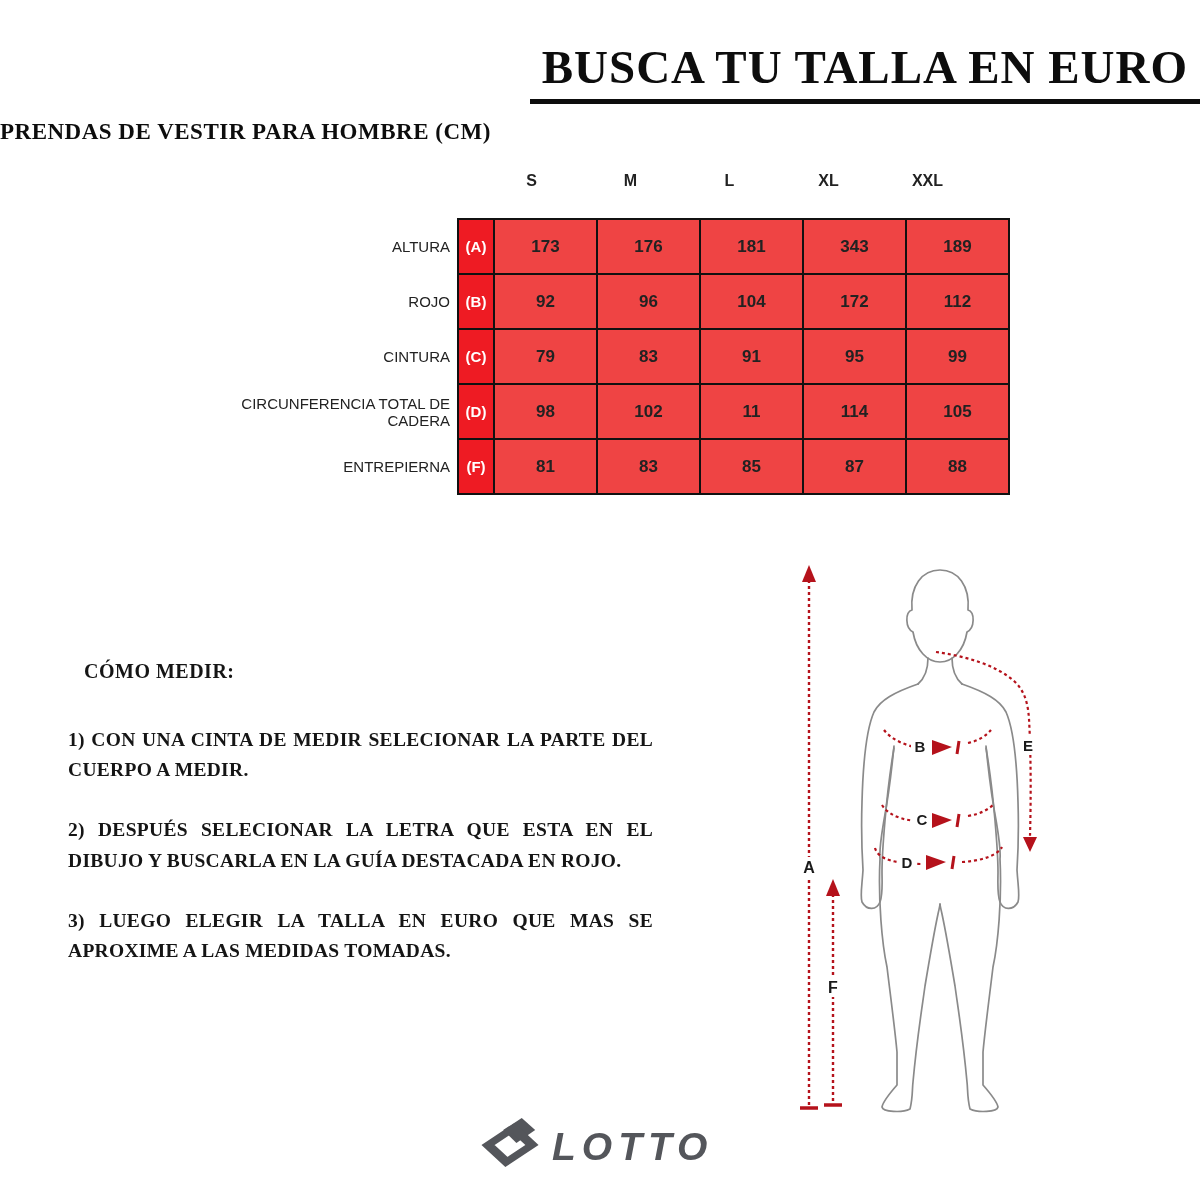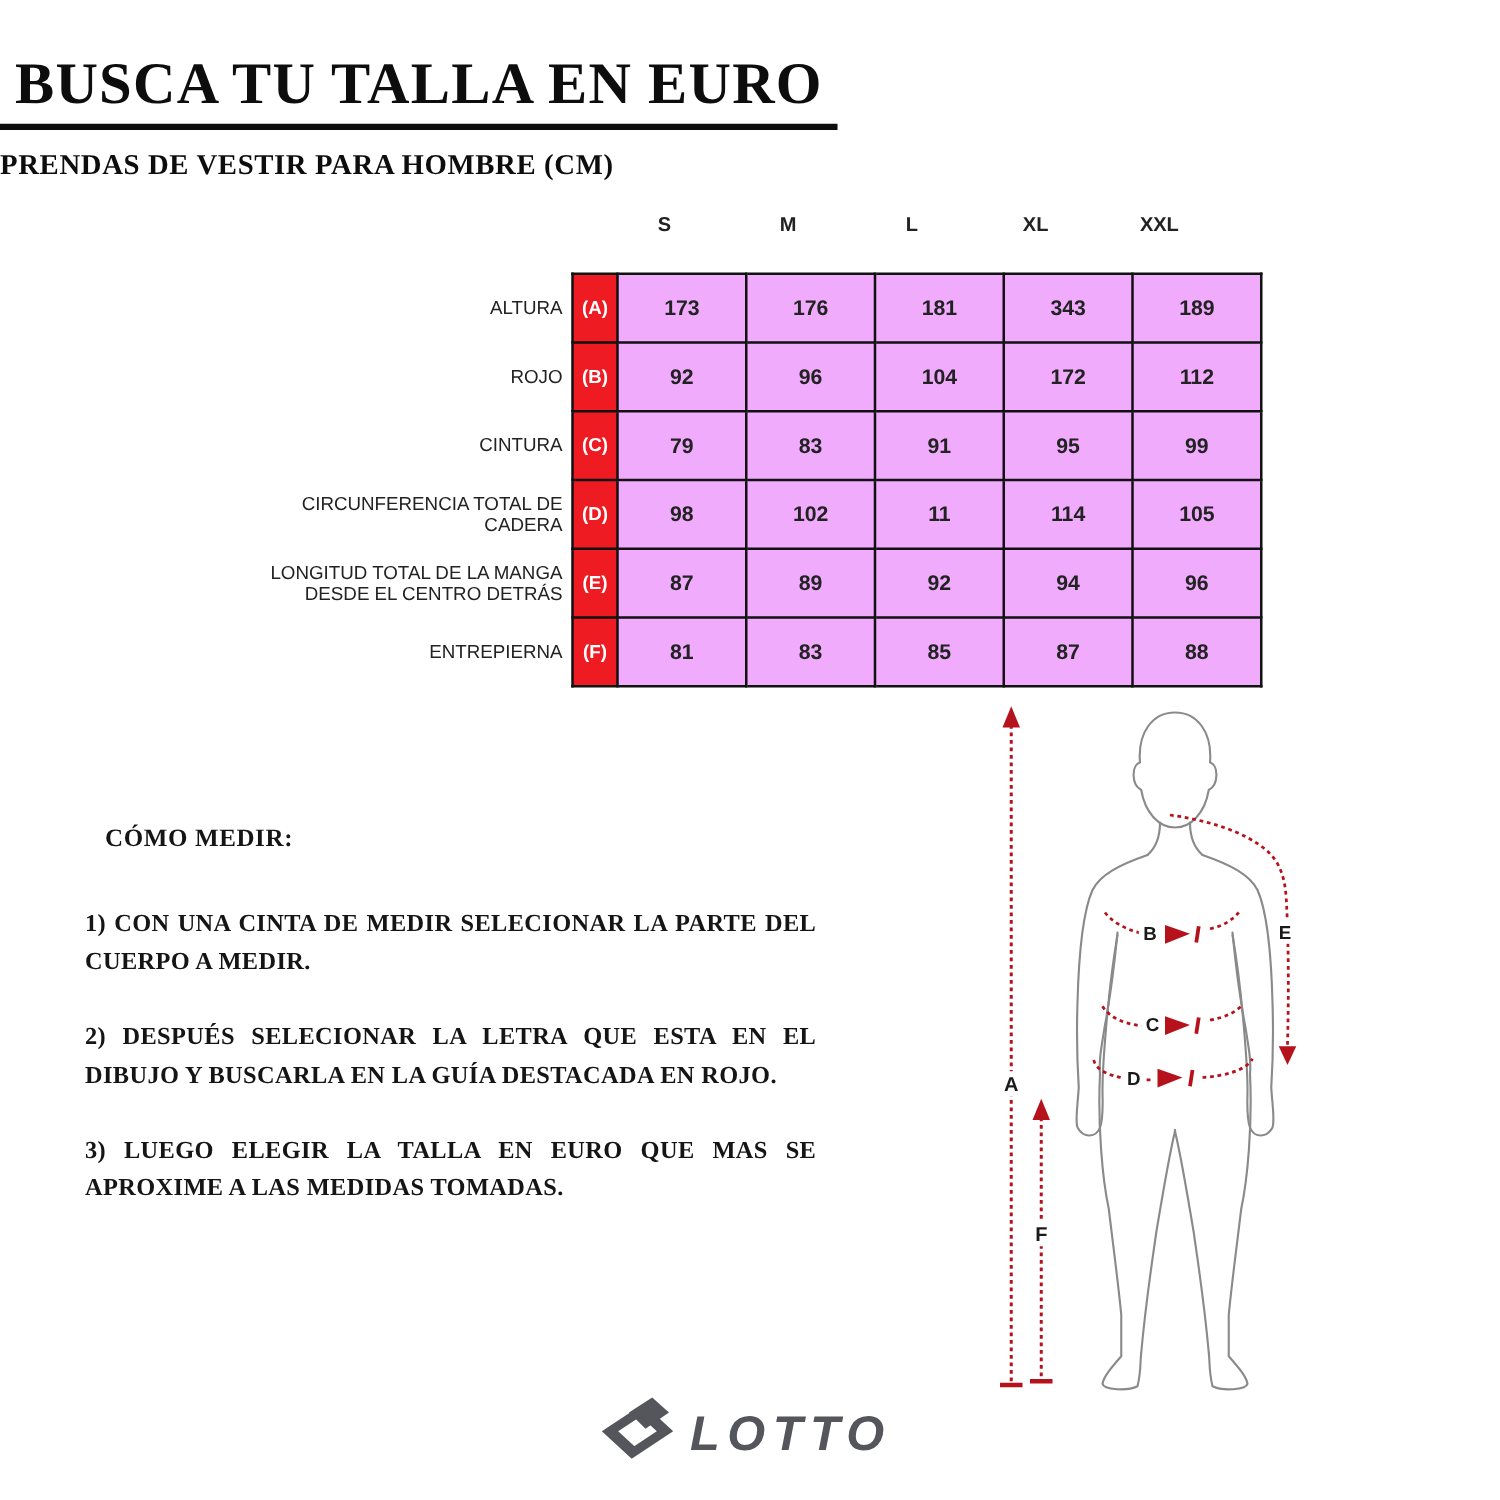--- a/index.html
+++ b/index.html
@@ -1,21 +1,21 @@
 <!DOCTYPE html>
 <html><head>
 <meta charset="utf-8">
 <style>
   html,body { margin:0; padding:0; background:#ffffff; }
   #canvas {
     position:relative; width:1200px; height:1200px; background:#ffffff;
     font-family:"Liberation Sans", sans-serif; color:#111; overflow:hidden;
   }
   
-  .title-wrap { position:absolute; top:40px; left:0; width:1200px; text-align:left; }
+  .title-wrap { position:absolute; top:40px; left:0; width:1200px; text-align:right; }
   .main-title {
     display:inline-block; font-family:"Liberation Serif", serif; font-weight:bold;
     font-size:47px; letter-spacing:1px; color:#0d0d0d;
     border-bottom:5px solid #0d0d0d; padding:0 12px 5px 12px; white-space:nowrap;
   }
   .subtitle-wrap { position:absolute; top:119px; left:0; width:1190px; text-align:left; }
   .subtitle {
     font-family:"Liberation Serif", serif; font-weight:bold; font-size:23px;
     letter-spacing:0.5px; color:#0d0d0d;
   }
@@ -28,21 +28,21 @@
   table.size-table td { height:51px; vertical-align:middle; }
   td.lbl {
     width:252px; max-width:252px; border:none; text-align:right; padding:0 7px 0 0;
     font-weight:normal; font-size:15px; line-height:17px; color:#222;
   }
   td.letter {
     width:32px; min-width:32px; border:2px solid #111; background:#ee1b23;
     color:#ffffff; text-align:center; font-weight:bold; font-size:15px;
   }
   td.val {
-    width:99px; min-width:99px; border:2px solid #111; background:#f0abfc;
+    width:99px; min-width:99px; border:2px solid #111; background:#ef4444;
     text-align:center; font-weight:bold; font-size:17px; color:#222;
   }
   
   .howto { position:absolute; left:68px; top:660px; width:585px;
     font-family:"Liberation Serif", serif; color:#151515; }
   .howto h3 { margin:0 0 42px 16px; font-size:20px; font-weight:bold; letter-spacing:0.5px; }
   .howto p { margin:0 0 30px 0; font-size:19.5px; font-weight:bold;
     line-height:1.55; text-align:justify; letter-spacing:0.3px; }
   
   .diagram { position:absolute; left:770px; top:552px; }
@@ -100,29 +100,20 @@
     <tr>
       <td class="lbl">CIRCUNFERENCIA TOTAL DE CADERA</td>
       <td class="letter">(D)</td>
       <td class="val">98</td>
       <td class="val">102</td>
       <td class="val">11</td>
       <td class="val">114</td>
       <td class="val">105</td>
     </tr>
     <tr>
-      <td class="lbl">LONGITUD TOTAL DE LA MANGA DESDE EL CENTRO DETRÁS</td>
-      <td class="letter">(E)</td>
-      <td class="val">87</td>
-      <td class="val">89</td>
-      <td class="val">92</td>
-      <td class="val">94</td>
-      <td class="val">96</td>
-    </tr>
-    <tr>
       <td class="lbl">ENTREPIERNA</td>
       <td class="letter">(F)</td>
       <td class="val">81</td>
       <td class="val">83</td>
       <td class="val">85</td>
       <td class="val">87</td>
       <td class="val">88</td>
     </tr>
   </tbody>
     </table>

